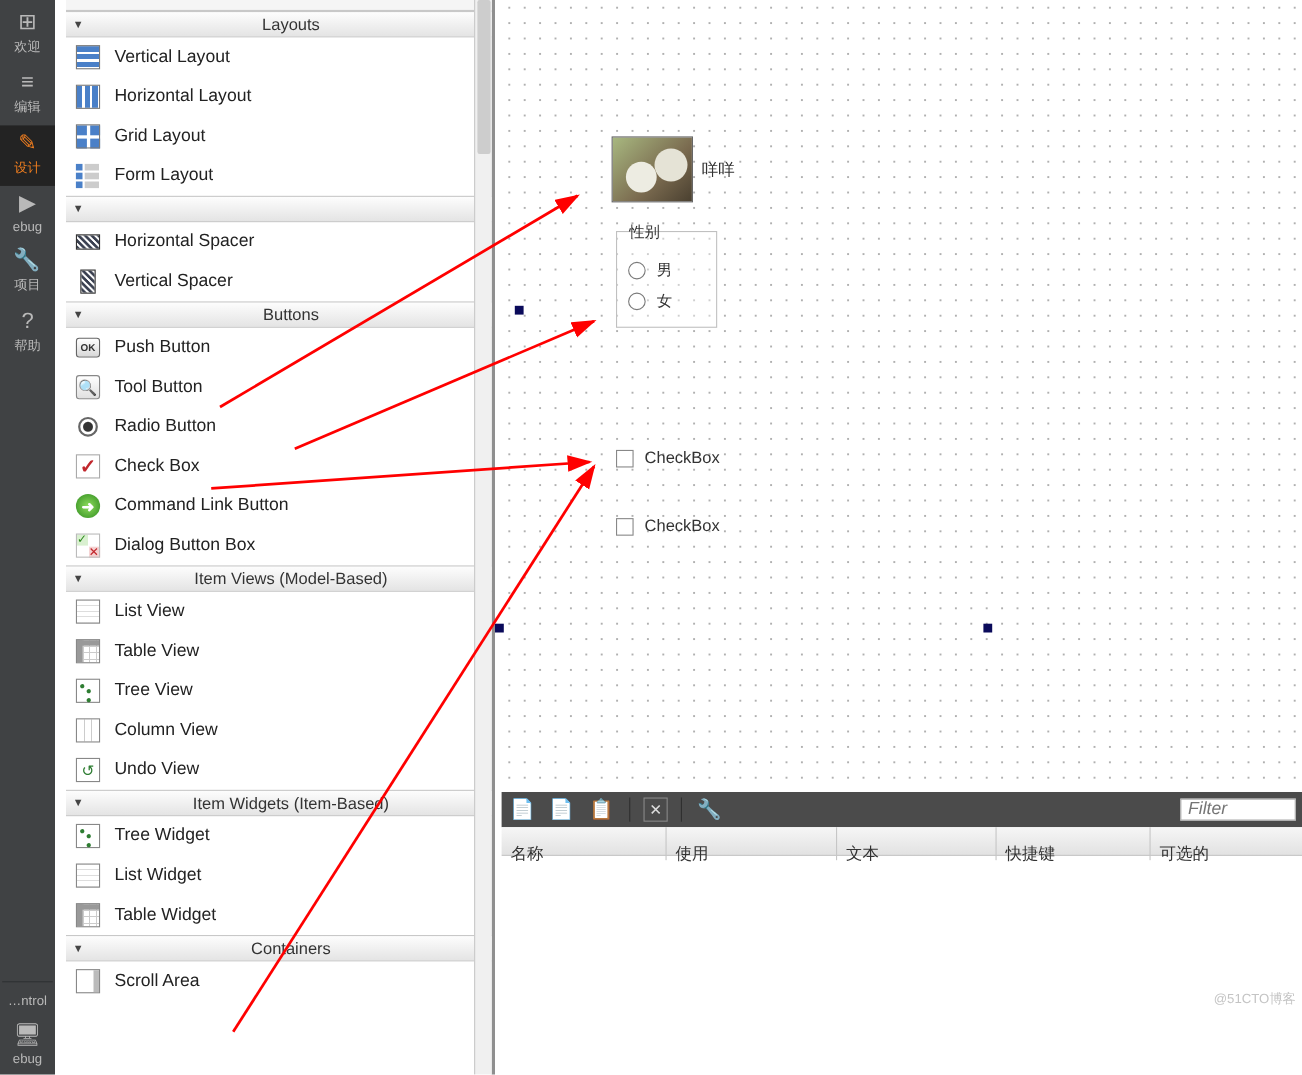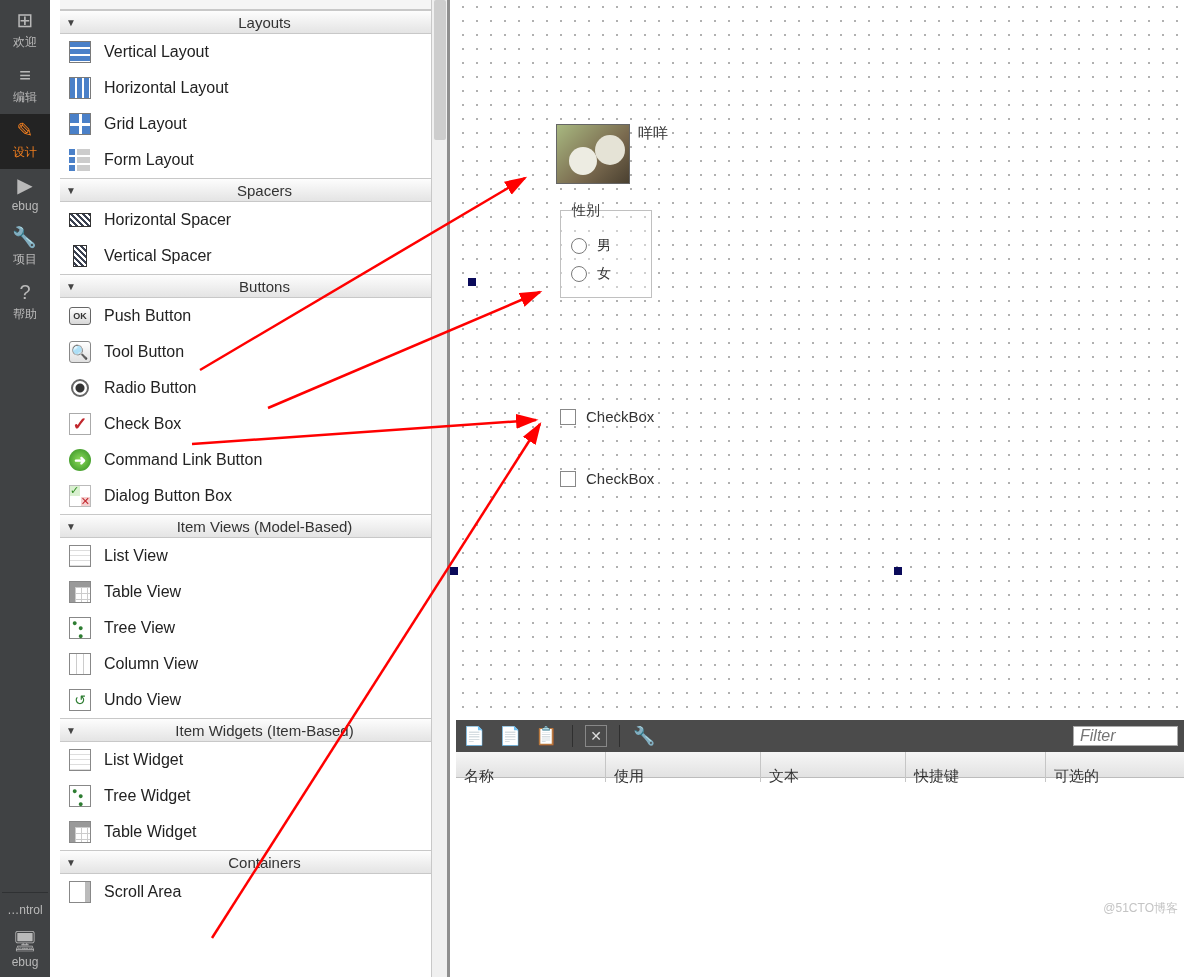--- a/index.html
+++ b/index.html
@@ -47,21 +47,21 @@
 .ic-table { width:22px;height:22px;border:1px solid #888;background:linear-gradient(#999,#999) 0 0/100% 5px no-repeat, linear-gradient(#999,#999) 0 0/5px 100% no-repeat, repeating-linear-gradient(to bottom,transparent 0,transparent 5px,#ccc 5px,#ccc 6px), repeating-linear-gradient(to right,transparent 0,transparent 5px,#ccc 5px,#ccc 6px), #fff; }
 .ic-col { width:22px;height:22px;border:1px solid #888;background:repeating-linear-gradient(to right,#fff 0,#fff 6px,#ccc 6px,#ccc 7px); }
 .ic-undo { width:22px;height:22px;border:1px solid #888;background:#fff;display:flex;align-items:center;justify-content:center;color:#2e7d32;font-size:14px; }
 .ic-group { width:22px;height:18px;border:1px solid #888;background:#f5f5f2;border-radius:2px; }
 .ic-scroll { width:22px;height:22px;border:1px solid #888;background:#fff;position:relative; }
 .ic-scroll::after{content:"";position:absolute;right:0;top:0;width:5px;height:100%;background:#bbb;}
 
 
 .canvas-area { position: absolute; left: 456px; top: 0; width: calc(1184px - 456px); height: 720px; background-image: radial-gradient(circle,#b0b0b0 1px,transparent 1px); background-size: 14px 14px; }
 .form-content { position: absolute; left: 10px; top: 0; width: 710px; height: 575px; }
-.sheep-row { position: absolute; left: 78px; top: 124px; display: flex; align-items: flex-start; padding-left: 12px; }
+.sheep-row { position: absolute; left: 78px; top: 124px; display: flex; align-items: center; padding-left: 12px; }
 .sheep-img { width: 74px; height: 60px; background:linear-gradient(135deg,#a8b880 0%,#7a6a4f 60%,#4a4030 100%); border:1px solid #666; margin-right: 8px; position:relative; overflow:hidden;}
 .sheep-img::before{content:"";position:absolute;left:12px;top:22px;width:28px;height:28px;border-radius:50%;background:#edece2;}
 .sheep-img::after{content:"";position:absolute;left:38px;top:10px;width:30px;height:30px;border-radius:50%;background:#e5e3d6;}
 .sheep-lbl { font-size: 15px; color: #333; }
 .gender-group { position: absolute; left: 94px; top: 210px; width: 92px; border: 1px solid #c0c0c0; background: rgba(255,255,255,0.4); }
 .gender-title { position: absolute; top: -9px; left: 8px; font-size: 14px; color: #333; background: transparent; padding: 0 3px; }
 .gender-body { padding: 26px 10px 10px 10px; }
 .gender-row { display: flex; align-items: center; font-size: 14px; color: #333; margin-bottom: 10px; }
 .rb { width: 16px; height: 16px; border-radius: 50%; border: 1px solid #7a7a7a; background:#fff; margin-right: 10px; }
 .cb-row { position: absolute; left: 94px; display: flex; align-items: center; font-size: 15px; color: #333; }
@@ -146,21 +146,20 @@
         <span class="txt">Grid Layout</span>
       </div>
       <div class="wb-item">
         <span class="ico">
           <span class="ic-form"></span>
         </span>
         <span class="txt">Form Layout</span>
       </div>
       <div class="wb-header">
         <span class="chev">▼</span>
-        <span class="title">Spacers</span>
       </div>
       <div class="wb-item">
         <span class="ico">
           <span class="ic-hspacer"></span>
         </span>
         <span class="txt">Horizontal Spacer</span>
       </div>
       <div class="wb-item">
         <span class="ico">
           <span class="ic-vspacer"></span>
@@ -240,29 +239,29 @@
           <span class="ic-undo">↺</span>
         </span>
         <span class="txt">Undo View</span>
       </div>
       <div class="wb-header">
         <span class="chev">▼</span>
         <span class="title">Item Widgets (Item-Based)</span>
       </div>
       <div class="wb-item">
         <span class="ico">
+          <span class="ic-tree"></span>
+        </span>
+        <span class="txt">Tree Widget</span>
+      </div>
+      <div class="wb-item">
+        <span class="ico">
           <span class="ic-list"></span>
         </span>
         <span class="txt">List Widget</span>
-      </div>
-      <div class="wb-item">
-        <span class="ico">
-          <span class="ic-tree"></span>
-        </span>
-        <span class="txt">Tree Widget</span>
       </div>
       <div class="wb-item">
         <span class="ico">
           <span class="ic-table"></span>
         </span>
         <span class="txt">Table Widget</span>
       </div>
       <div class="wb-header">
         <span class="chev">▼</span>
         <span class="title">Containers</span>

